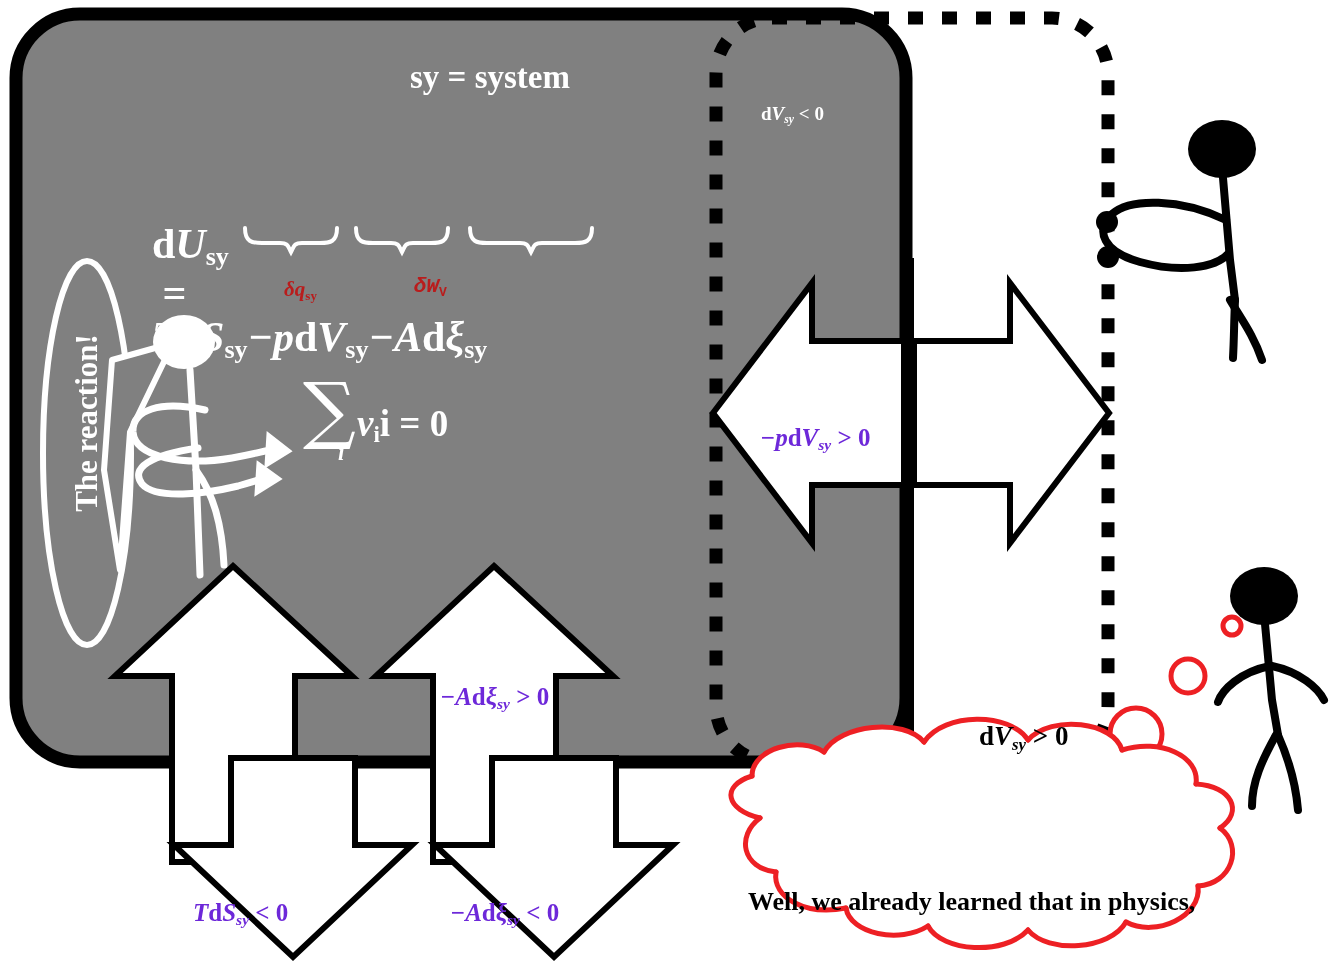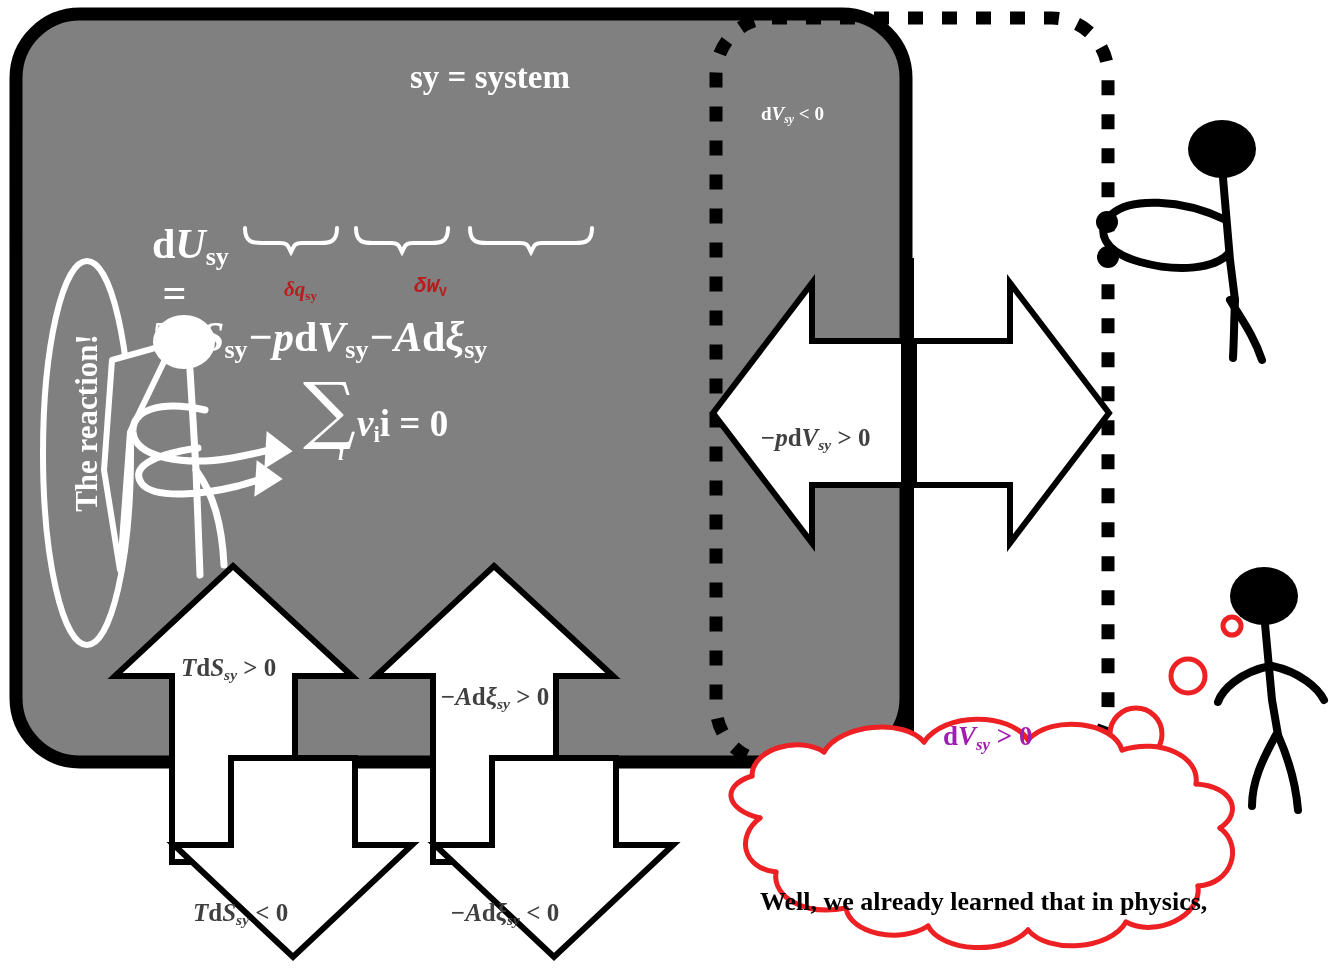--- a/index.html
+++ b/index.html
@@ -108,50 +108,50 @@
     transform: rotate(-90deg);
   }
 
   
   #dv-neg {
     left: 742px; top: 84px;
     color: #ffffff;
     font-size: 19px;
   }
   #dv-pos {
-    left: 916px; top: 694px;
-    color: #a21caf;
+    left: 952px; top: 694px;
+    color: #000000;
     font-size: 27px;
   }
 
   
   .red-lbl {
     position: absolute;
-    color: #404040;
+    color: #6d28d9;
     font-weight: bold;
     white-space: pre;
     font-size: 25px;
   }
   #lbl-pdv-gt { left: 735px; top: 396px; }
   #lbl-pdv-lt { left: 922px; top: 396px; }
   #lbl-tds-gt { left: 156px; top: 626px; }
   #lbl-adx-gt { left: 415px; top: 655px; }
   #lbl-tds-lt { left: 168px; top: 871px; }
   #lbl-adx-lt { left: 425px; top: 871px; }
 
   
   #cloud-text {
     left: 748px; top: 818px;
     width: 560px;
     color: #000000;
     font-size: 26px;
     font-weight: bold;
     line-height: 1.28;
   }
-  #cloud-text div { white-space: pre; margin-left: 12px; }
+  #cloud-text div { white-space: pre; }
 </style>
 </head>
 <body>
 
 <div id="canvas">
 
   <svg id="art" viewBox="0 0 1329 971">
 
     <rect x="16" y="14" width="890" height="748" rx="64" ry="64" fill="#808080" stroke="#000000" stroke-width="13"></rect>
 
@@ -276,23 +276,20 @@
   <div class="lbl math" id="dv-neg">
     d<span class="it">V</span><sub class="itsub">sy</sub> &lt; 0
   </div>
   <div class="lbl math" id="dv-pos">
     d<span class="it">V</span><sub class="itsub">sy</sub> &gt; 0
   </div>
 
   <div class="red-lbl math" id="lbl-pdv-gt">
     <span class="it">−p</span>d<span class="it">V</span><sub class="itsub">sy</sub> &gt; 0
   </div>
-  <div class="red-lbl math" id="lbl-tds-gt">
-    <span class="it">T</span>d<span class="it">S</span><sub class="itsub">sy</sub> &gt; 0
-  </div>
   <div class="red-lbl math" id="lbl-adx-gt">
     <span class="it">−A</span>d<span class="it">ξ</span><sub class="itsub">sy</sub> &gt; 0
   </div>
   <div class="red-lbl math" id="lbl-tds-lt">
     <span class="it">T</span>d<span class="it">S</span><sub class="itsub">sy</sub> &lt; 0
   </div>
   <div class="red-lbl math" id="lbl-adx-lt">
     <span class="it">−A</span>d<span class="it">ξ</span><sub class="itsub">sy</sub> &lt; 0
   </div>
 

